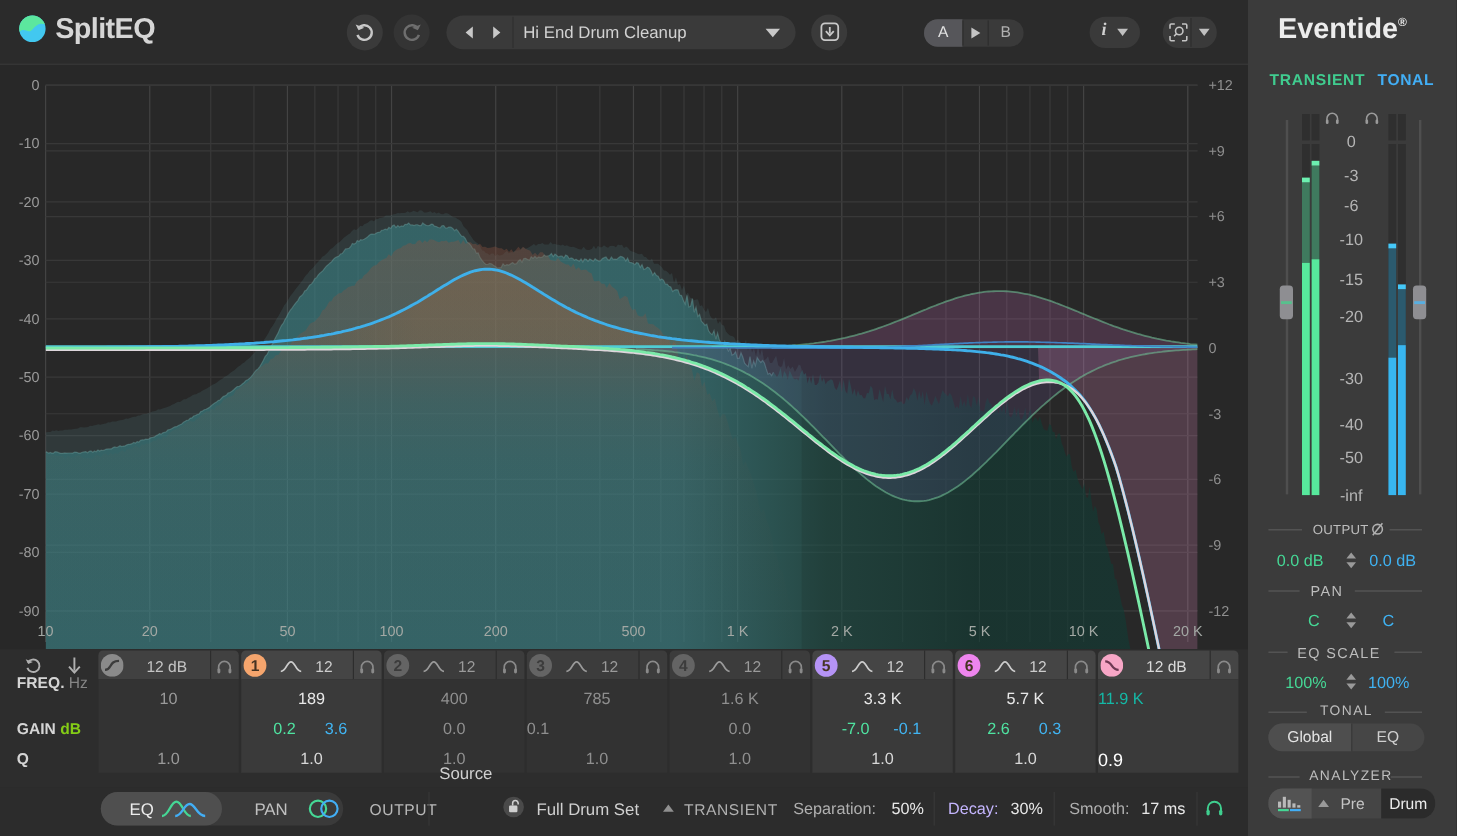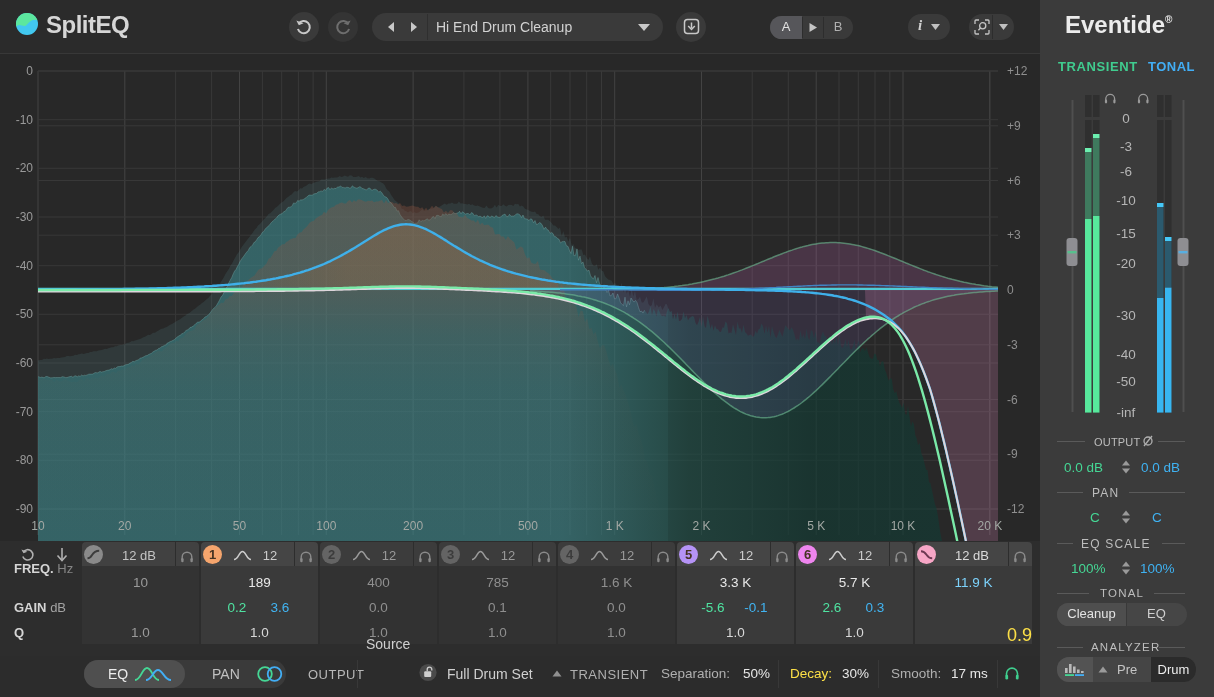--- a/index.html
+++ b/index.html
@@ -202,21 +202,21 @@
 <div class="abs" style="left:0;top:541px;width:1040px;height:115px;background:#2d2d2d"></div>
 <svg class="abs" style="left:20px;top:547px" width="16" height="16" viewBox="0 0 16 16">
     <path d="M3.2,5.2 A5.2,5.2 0 1 1 2.8,9.6" fill="none" stroke="#b0b0b0" stroke-width="1.6"></path>
     <path d="M1.4,2.4 L3.5,6.3 L7.4,4.7 Z" fill="#b0b0b0"></path>
   </svg>
 <svg class="abs" style="left:55px;top:547px" width="14" height="16" viewBox="0 0 14 16">
     <path d="M7,1 V12" stroke="#b0b0b0" stroke-width="1.6"></path>
     <path d="M2.5,8.5 L7,13.5 L11.5,8.5" fill="none" stroke="#b0b0b0" stroke-width="1.6"></path>
   </svg>
 <div class="abs txt" style="left:14px;top:561px;font-size:13px;color:#d5d5d5;font-weight:bold">FREQ. <span style="color:#858585;font-weight:normal">Hz</span></div>
-<div class="abs txt" style="left:14px;top:600px;font-size:13px;color:#d5d5d5;font-weight:bold">GAIN <span style="color:#a3a3a3;font-weight:normal">dB</span></div>
+<div class="abs txt" style="left:14px;top:600px;font-size:13px;color:#d5d5d5;font-weight:bold">GAIN <span style="color:#84cc16;font-weight:bold">dB</span></div>
 <div class="abs txt" style="left:14px;top:625px;font-size:13px;color:#d5d5d5;font-weight:bold">Q</div>
 <div class="abs" style="left:82px;top:542px;width:117px;height:24px;background:#414141;border-radius:4px 4px 0 0"></div>
 <div class="abs" style="left:82px;top:566px;width:117px;height:78px;background:#333333"></div>
 <div class="abs" style="left:84px;top:545px"><svg width="19" height="19" viewBox="0 0 19 19">
       <circle cx="9.5" cy="9.5" r="9.5" fill="#8a8a8a"></circle>
       <path d="M3.5,13.3 C9.5,13.3 6.5,5.7 15.2,5.7" fill="none" stroke="#3c3c3c" stroke-width="1.9"></path>
     </svg></div>
 <div class="abs txt" style="left:104px;top:548px;width:70px;text-align:center;color:#c4c4c4;font-size:13px">12 dB</div>
 <div class="abs" style="left:175px;top:542px;width:1px;height:24px;background:#2d2d2d"></div>
 <div class="abs" style="left:180px;top:549px"><svg width="14" height="13" viewBox="0 0 14 13">
@@ -266,21 +266,21 @@
       <path d="M1,11.5 C5.5,11.5 6,3.5 9.5,3.5 C13,3.5 13.5,11.5 18,11.5" fill="none" stroke="#9a9a9a" stroke-width="1.5"></path>
     </svg></div>
 <div class="abs txt" style="left:495px;top:548px;width:26px;text-align:center;color:#9a9a9a;font-size:13px">12</div>
 <div class="abs" style="left:532px;top:542px;width:1px;height:24px;background:#2d2d2d"></div>
 <div class="abs" style="left:537px;top:549px"><svg width="14" height="13" viewBox="0 0 14 13">
       <path d="M2.2,9.5 V7 a4.8,4.8 0 0 1 9.6,0 V9.5" fill="none" stroke="#8a8a8a" stroke-width="1.4"></path>
       <rect x="1.2" y="8" width="2.4" height="4.2" rx="1.2" fill="#8a8a8a"></rect>
       <rect x="10.4" y="8" width="2.4" height="4.2" rx="1.2" fill="#8a8a8a"></rect>
     </svg></div>
 <div class="abs txt" style="left:439px;top:575px;width:117px;text-align:center;color:#8f8f8f;font-size:13.5px">785</div>
-<div class="abs txt" style="left:439px;top:600px;width:117px;text-align:center;color:#8f8f8f;font-size:13.5px">0.1</div>
+<div class="abs txt" style="left:439px;top:600px;width:117px;color:#8f8f8f;font-size:13.5px">0.1</div>
 <div class="abs txt" style="left:439px;top:625px;width:117px;text-align:center;color:#8f8f8f;font-size:13.5px">1.0</div>
 <div class="abs" style="left:558px;top:542px;width:117px;height:24px;background:#3c3c3c;border-radius:4px 4px 0 0"></div>
 <div class="abs" style="left:558px;top:566px;width:117px;height:78px;background:#323232"></div>
 <div class="abs" style="left:560px;top:545px;width:19px;height:19px;border-radius:50%;background:#646464;color:#3c3c3c;font-size:13px;font-weight:bold;text-align:center;line-height:19px">4</div>
 <div class="abs" style="left:590px;top:548px"><svg width="19" height="14" viewBox="0 0 19 14">
       <path d="M1,11.5 C5.5,11.5 6,3.5 9.5,3.5 C13,3.5 13.5,11.5 18,11.5" fill="none" stroke="#9a9a9a" stroke-width="1.5"></path>
     </svg></div>
 <div class="abs txt" style="left:614px;top:548px;width:26px;text-align:center;color:#9a9a9a;font-size:13px">12</div>
 <div class="abs" style="left:651px;top:542px;width:1px;height:24px;background:#2d2d2d"></div>
 <div class="abs" style="left:656px;top:549px"><svg width="14" height="13" viewBox="0 0 14 13">
@@ -298,21 +298,21 @@
       <path d="M1,11.5 C5.5,11.5 6,3.5 9.5,3.5 C13,3.5 13.5,11.5 18,11.5" fill="none" stroke="#cccccc" stroke-width="1.5"></path>
     </svg></div>
 <div class="abs txt" style="left:733px;top:548px;width:26px;text-align:center;color:#cccccc;font-size:13px">12</div>
 <div class="abs" style="left:770px;top:542px;width:1px;height:24px;background:#2d2d2d"></div>
 <div class="abs" style="left:775px;top:549px"><svg width="14" height="13" viewBox="0 0 14 13">
       <path d="M2.2,9.5 V7 a4.8,4.8 0 0 1 9.6,0 V9.5" fill="none" stroke="#8a8a8a" stroke-width="1.4"></path>
       <rect x="1.2" y="8" width="2.4" height="4.2" rx="1.2" fill="#8a8a8a"></rect>
       <rect x="10.4" y="8" width="2.4" height="4.2" rx="1.2" fill="#8a8a8a"></rect>
     </svg></div>
 <div class="abs txt" style="left:677px;top:575px;width:117px;text-align:center;color:#e8e8e8;font-size:13.5px">3.3 K</div>
-<div class="abs txt" style="left:691px;top:600px;width:44px;text-align:center;color:#4fe3a1;font-size:13.5px">-5.6</div>
+<div class="abs txt" style="left:691px;top:600px;width:44px;text-align:center;color:#4fe3a1;font-size:13.5px">-7.0</div>
 <div class="abs txt" style="left:734px;top:600px;width:44px;text-align:center;color:#41b4f2;font-size:13.5px">-0.1</div>
 <div class="abs txt" style="left:677px;top:625px;width:117px;text-align:center;color:#d8d8d8;font-size:13.5px">1.0</div>
 <div class="abs" style="left:796px;top:542px;width:117px;height:24px;background:#454545;border-radius:4px 4px 0 0"></div>
 <div class="abs" style="left:796px;top:566px;width:117px;height:78px;background:#3a3a3a"></div>
 <div class="abs" style="left:798px;top:545px;width:19px;height:19px;border-radius:50%;background:#ee85ee;color:#453322;font-size:13px;font-weight:bold;text-align:center;line-height:19px">6</div>
 <div class="abs" style="left:828px;top:548px"><svg width="19" height="14" viewBox="0 0 19 14">
       <path d="M1,11.5 C5.5,11.5 6,3.5 9.5,3.5 C13,3.5 13.5,11.5 18,11.5" fill="none" stroke="#cccccc" stroke-width="1.5"></path>
     </svg></div>
 <div class="abs txt" style="left:852px;top:548px;width:26px;text-align:center;color:#cccccc;font-size:13px">12</div>
 <div class="abs" style="left:889px;top:542px;width:1px;height:24px;background:#2d2d2d"></div>
@@ -331,22 +331,22 @@
       <circle cx="9.5" cy="9.5" r="9.5" fill="#f7a6c6"></circle>
       <path d="M4,6.2 C10.5,6.2 8.5,13.2 15.2,13.2" fill="none" stroke="#6e3852" stroke-width="1.9"></path>
     </svg></div>
 <div class="abs txt" style="left:937px;top:548px;width:70px;text-align:center;color:#dadada;font-size:13px">12 dB</div>
 <div class="abs" style="left:1008px;top:542px;width:1px;height:24px;background:#2d2d2d"></div>
 <div class="abs" style="left:1013px;top:549px"><svg width="14" height="13" viewBox="0 0 14 13">
       <path d="M2.2,9.5 V7 a4.8,4.8 0 0 1 9.6,0 V9.5" fill="none" stroke="#8a8a8a" stroke-width="1.4"></path>
       <rect x="1.2" y="8" width="2.4" height="4.2" rx="1.2" fill="#8a8a8a"></rect>
       <rect x="10.4" y="8" width="2.4" height="4.2" rx="1.2" fill="#8a8a8a"></rect>
     </svg></div>
-<div class="abs txt" style="left:915px;top:575px;width:117px;text-align:center;color:#7dd3fc;font-size:13.5px">11.9 K</div>
-<div class="abs txt" style="left:915px;top:625px;width:117px;text-align:right;color:#fde047;font-size:18px">0.9</div>
+<div class="abs txt" style="left:915px;top:575px;width:117px;text-align:left;color:#14b8a6;font-size:13.5px">11.9 K</div>
+<div class="abs txt" style="left:915px;top:625px;width:117px;text-align:left;color:#ffffff;font-size:15px">0.9</div>
 <div class="abs" style="left:0;top:656px;width:1040px;height:41px;background:#2c2c2c"></div>
 <div class="abs" style="left:84px;top:660px;width:202px;height:28px;border-radius:14px;background:#3a3a3a"></div>
 <div class="abs" style="left:84px;top:660px;width:101px;height:28px;border-radius:14px;background:#4f4f4f"></div>
 <div class="abs txt" style="left:108px;top:666px;font-size:14px;color:#ececec">EQ</div>
 <svg class="abs" style="left:134px;top:665px" width="46" height="18" viewBox="0 0 46 18">
 <path d="M1,15 C7,15 8,3 13,3 C18,3 19,15 25,15" fill="none" stroke="#45d795" stroke-width="1.9"></path>
 <path d="M12,15 C18,15 19,5 24,5 C29,5 30,15 37,15" fill="none" stroke="#42aef5" stroke-width="1.9"></path>
 </svg>
 <div class="abs txt" style="left:212px;top:666px;font-size:14px;color:#c0c0c0">PAN</div>
 <svg class="abs" style="left:256px;top:665px" width="28" height="18" viewBox="0 0 28 18">
@@ -362,21 +362,21 @@
     <path d="M8.2,8.3 V6.4 a2.3,2.3 0 0 1 4.6,0 V7.4" fill="none" stroke="#cfcfcf" stroke-width="1.3"></path>
   </svg>
 <div class="abs txt" style="left:447px;top:666px;font-size:14px;color:#d0d0d0">Full Drum Set</div>
 <svg class="abs" style="left:552px;top:670px" width="10" height="7" viewBox="0 0 10 7">
     <path d="M5,0.5 L9.5,6.5 H0.5 Z" fill="#909090"></path>
   </svg>
 <div class="abs txt" style="left:570px;top:667px;font-size:13px;color:#b0b0b0;letter-spacing:0.5px">TRANSIENT</div>
 <div class="abs txt" style="left:661px;top:666px;font-size:13.5px;color:#b0b0b0">Separation:</div>
 <div class="abs txt" style="left:743px;top:666px;font-size:13.5px;color:#e8e8e8">50%</div>
 <div class="abs" style="left:778px;top:660px;width:1px;height:28px;background:#383838"></div>
-<div class="abs txt" style="left:790px;top:666px;font-size:13.5px;color:#fde047">Decay:</div>
+<div class="abs txt" style="left:790px;top:666px;font-size:13.5px;color:#c4b5fd">Decay:</div>
 <div class="abs txt" style="left:842px;top:666px;font-size:13.5px;color:#e8e8e8">30%</div>
 <div class="abs" style="left:878px;top:660px;width:1px;height:28px;background:#383838"></div>
 <div class="abs" style="left:997px;top:660px;width:1px;height:28px;background:#383838"></div>
 <div class="abs txt" style="left:891px;top:666px;font-size:13.5px;color:#b0b0b0">Smooth:</div>
 <div class="abs txt" style="left:951px;top:666px;font-size:13.5px;color:#e8e8e8">17 ms</div>
 <svg class="abs" style="left:1004px;top:665px" width="16" height="16" viewBox="0 0 14 13">
     <path d="M2.2,9.5 V7 a4.8,4.8 0 0 1 9.6,0 V9.5" fill="none" stroke="#3fcf8f" stroke-width="1.4"></path>
     <rect x="1.2" y="8" width="2.4" height="4.2" rx="1.2" fill="#3fcf8f"></rect>
     <rect x="10.4" y="8" width="2.4" height="4.2" rx="1.2" fill="#3fcf8f"></rect>
   </svg>
@@ -463,21 +463,21 @@
 <svg class="abs" style="left:1121px;top:561px" width="10" height="14" viewBox="0 0 10 14">
     <path d="M5,0.5 L9,5.5 H1 Z" fill="#9a9a9a"></path>
     <path d="M5,13.5 L9,8.5 H1 Z" fill="#9a9a9a"></path>
   </svg>
 <div class="hline" style="left:1057px;top:593px;width:32px"></div>
 <div class="hline" style="left:1154px;top:593px;width:31px"></div>
 <div class="abs txt seclab" style="left:1100px;top:587px;font-size:11.5px">TONAL</div>
 <div class="abs" style="left:1057px;top:603px;width:130px;height:23px;border-radius:12px;background:#464646"></div>
 <div class="abs" style="left:1057px;top:603px;width:69px;height:23px;border-radius:12px 0 0 12px;background:#4e4e4e"></div>
 <div class="abs" style="left:1126px;top:603px;width:1px;height:23px;background:#393939"></div>
-<div class="abs txt" style="left:1057px;top:606px;width:69px;text-align:center;font-size:13px;color:#e3e3e3">Cleanup</div>
+<div class="abs txt" style="left:1057px;top:606px;width:69px;text-align:center;font-size:13px;color:#e3e3e3">Global</div>
 <div class="abs txt" style="left:1126px;top:606px;width:61px;text-align:center;font-size:13px;color:#cfcfcf">EQ</div>
 <div class="hline" style="left:1057px;top:647px;width:26px"></div>
 <div class="hline" style="left:1159px;top:647px;width:26px"></div>
 <div class="abs txt seclab" style="left:1091px;top:641px;font-size:11.5px">ANALYZER</div>
 <div class="abs" style="left:1057px;top:657px;width:139px;height:25px;border-radius:12px;background:#454545"></div>
 <div class="abs" style="left:1057px;top:657px;width:36px;height:25px;border-radius:12px 0 0 12px;background:#535353"></div>
 <svg class="abs" style="left:1064px;top:662px" width="22" height="15" viewBox="0 0 22 15">
  <rect x="1" y="6" width="2.6" height="5" fill="#b9b9b9"></rect>
     <rect x="5" y="2" width="2.6" height="9" fill="#b9b9b9"></rect>
     <rect x="9" y="4.5" width="2.6" height="6.5" fill="#b9b9b9"></rect>

